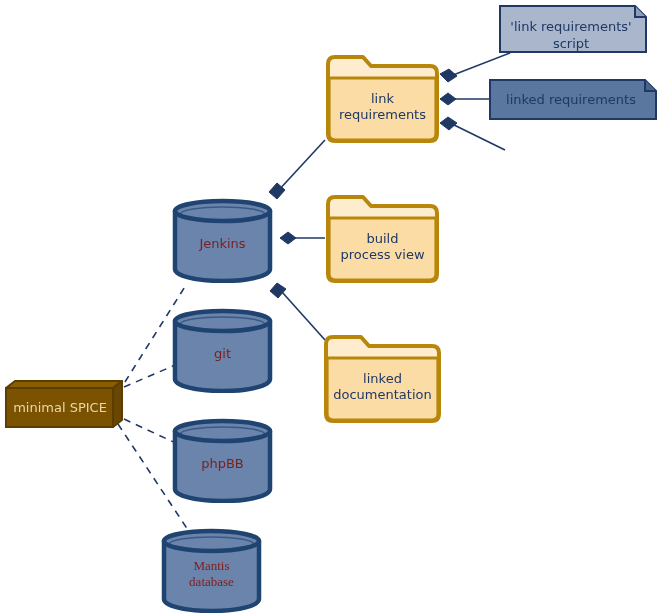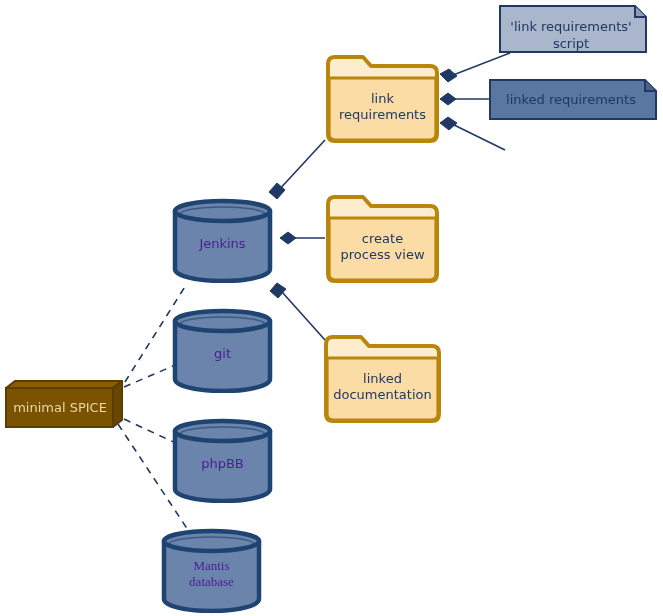--- a/index.html
+++ b/index.html
@@ -72,21 +72,21 @@
     left: 0;
     right: 0;
     top: 14px;
     bottom: 6px;
     display: flex;
     align-items: center;
     justify-content: center;
     text-align: center;
     font-size: 13px;
     line-height: 16px;
-    color: #4c1d95;
+    color: #7f1d1d;
     padding: 0 6px;
     box-sizing: border-box;
   }
 
   
   .note .note-svg {
     position: absolute;
     left: 0;
     top: 0;
   }
@@ -192,21 +192,21 @@
     </div>
   </div>
 
   <div class="node folder" style="left:325px; top:192px;">
     <svg class="folder-svg" width="115" height="92" viewBox="0 0 115 92">
       <path d="M3 12 Q3 5 10 5 L38 5 L46 14 L105 14 Q112 14 112 21 L112 82 Q112 89 105 89 L10 89 Q3 89 3 82 Z" fill="#FDECCE" stroke="#B8860B" stroke-width="4" stroke-linejoin="round"></path>
       <path d="M4 26 L111 26 L111 82 Q111 88 105 88 L10 88 Q4 88 4 82 Z" fill="#FCDCA5" stroke="#B8860B" stroke-width="3.2" stroke-linejoin="round"></path>
     </svg>
     <div class="folder-label">
       <span>
-        <span>create</span><br>
+        <span>build</span><br>
         <span>process view</span>
       </span>
     </div>
   </div>
 
   <div class="node folder" style="left:323px; top:332px; width:119px;">
     <svg class="folder-svg" width="119" height="92" viewBox="0 0 119 92">
       <path d="M3 12 Q3 5 10 5 L38 5 L46 14 L109 14 Q116 14 116 21 L116 82 Q116 89 109 89 L10 89 Q3 89 3 82 Z" fill="#FDECCE" stroke="#B8860B" stroke-width="4" stroke-linejoin="round"></path>
       <path d="M4 26 L115 26 L115 82 Q115 88 109 88 L10 88 Q4 88 4 82 Z" fill="#FCDCA5" stroke="#B8860B" stroke-width="3.2" stroke-linejoin="round"></path>
     </svg>

